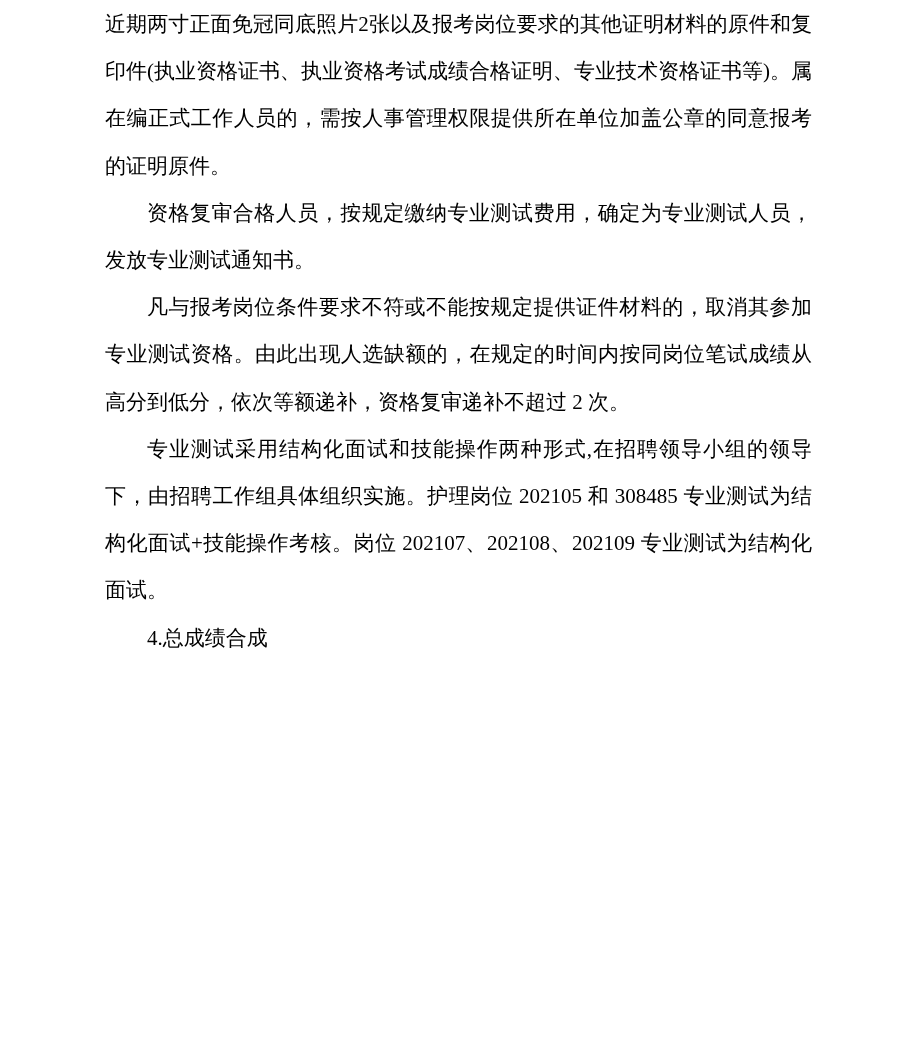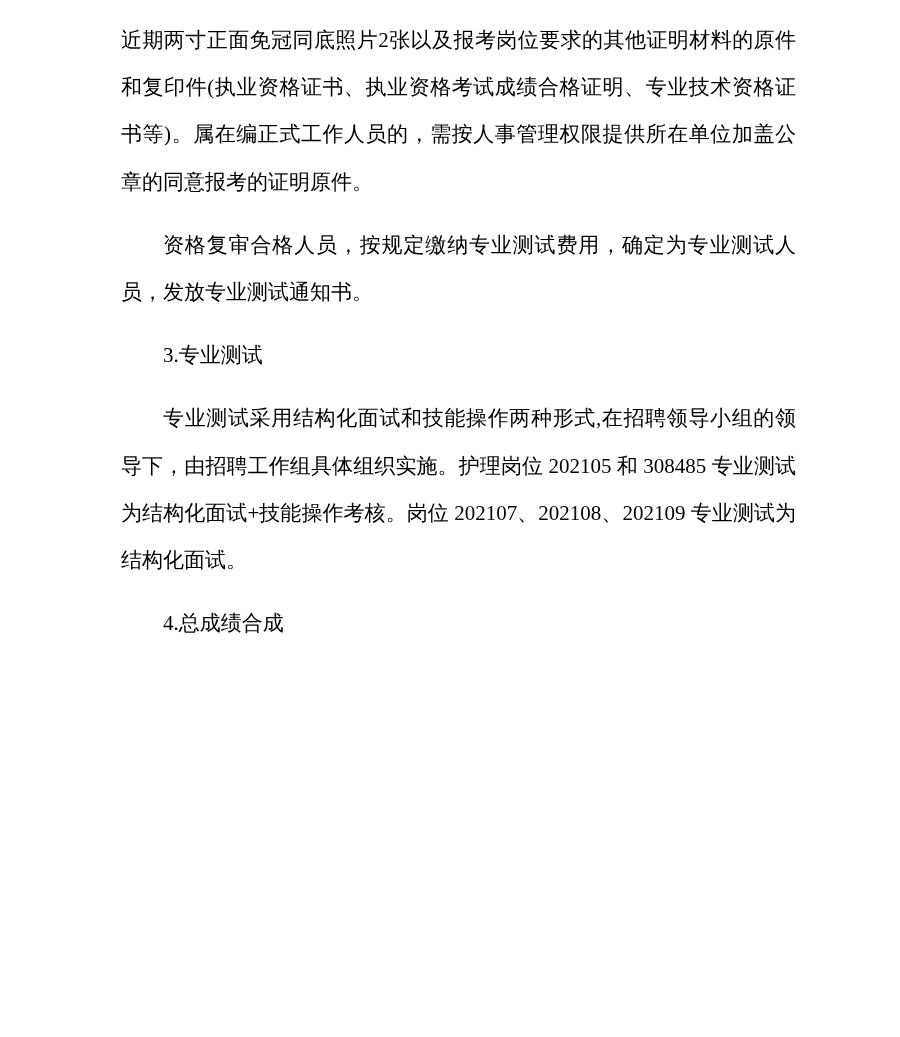--- a/index.html
+++ b/index.html
@@ -16,37 +16,37 @@
     padding: 1px 88px 0 105px;
     overflow: hidden;
   }
   .doc-body {
     font-family: "Liberation Serif", "DejaVu Serif", serif;
     color: #000000;
     font-size: 21px;
     line-height: 47.2px;
   }
   p.para {
-    margin: 16px;
+    margin: 0;
     padding: 0;
     text-align: justify;
     text-justify: inter-character;
     word-break: break-all;
   }
   p.para.indent {
     text-indent: 2em;
   }
   .run-bold {
     font-weight: normal;
   }
 </style>
 </head>
 <body>
 
 <div class="page">
   <div class="doc-body">
       <p class="para"><span class="run">近期两寸正面免冠同底照片2张以及报考岗位要求的其他证明材料的原件和复印件(执业资格证书、执业资格考试成绩合格证明、专业技术资格证书等)。属在编正式工作人员的，需按人事管理权限提供所在单位加盖公章的同意报考的证明原件。</span></p>
       <p class="para indent"><span class="run-bold">资格复审合格人员，按规定缴纳专业测试费用，确定为专业测试人员，发放专业测试通知书。</span></p>
-      <p class="para indent"><span class="run-bold">3.专业测试</span></p>
+      <p class="para indent"><span class="run">凡与报考岗位条件要求不符或不能按规定提供证件材料的，取消其参加专业测试资格。由此出现人选缺额的，在规定的时间内按同岗位笔试成绩从高分到低分，依次等额递补，资格复审递补不超过 2 次。</span></p>
       <p class="para indent"><span class="run">专业测试采用结构化面试和技能操作两种形式,在招聘领导小组的领导下，由招聘工作组具体组织实施。护理岗位 </span><span class="run-bold">202105 和 308485</span><span class="run"> 专业测试为</span><span class="run-bold">结构化面试+技能操作考核</span><span class="run">。岗位 202107、202108、202109 专业测试为结构化面试。</span></p>
       <p class="para indent"><span class="run-bold">4.总成绩合成</span></p>
     </div>
 </div>
 
 </body></html>

